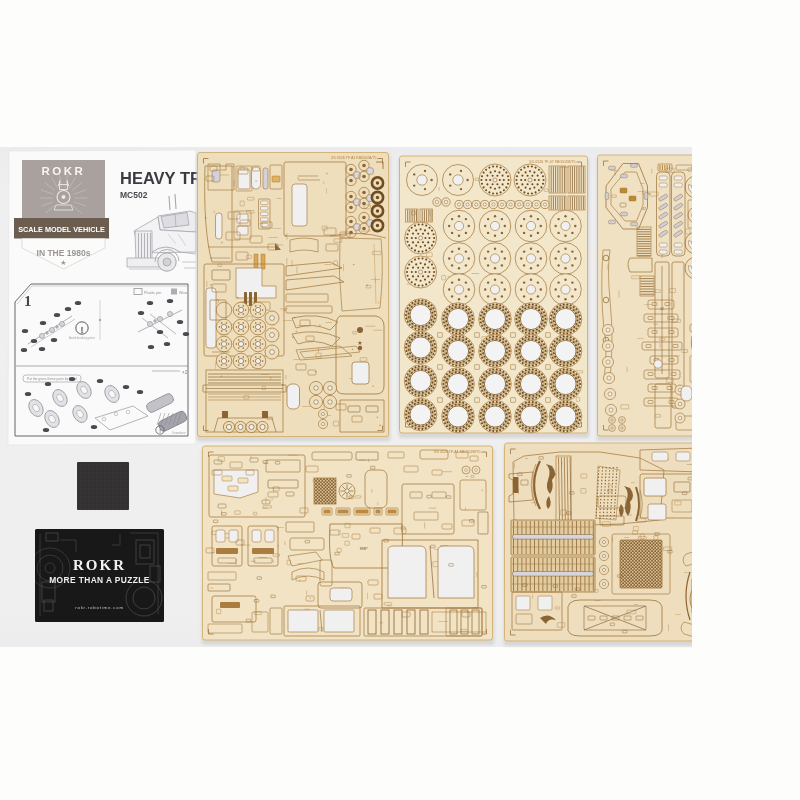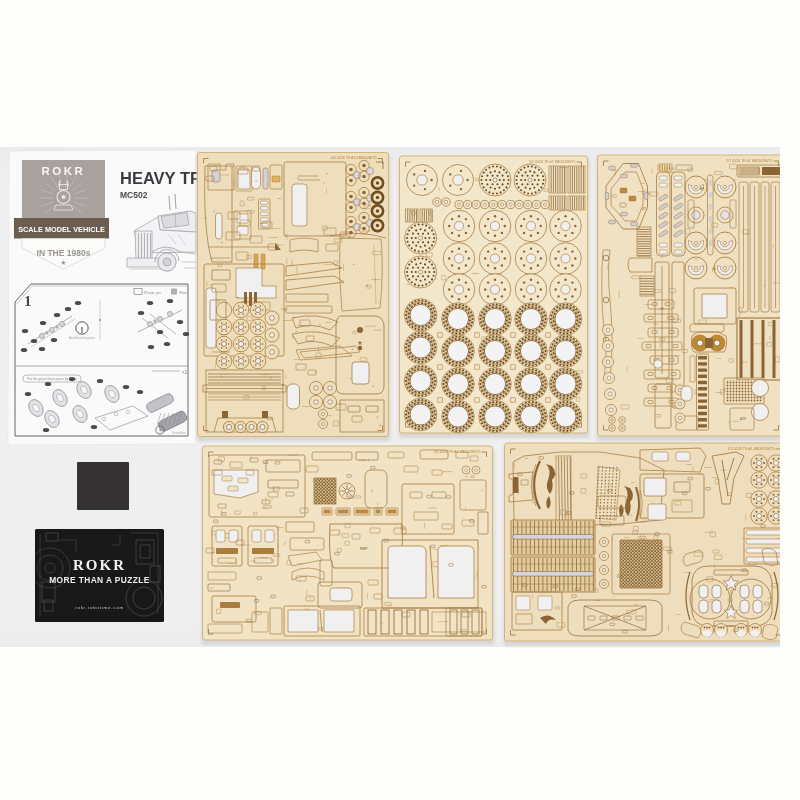--- a/index.html
+++ b/index.html
@@ -1,15 +1,15 @@
 <!DOCTYPE html>
 <html><head><meta charset="utf-8">
 <style>
  html,body{margin:0;padding:0;background:#fdfdfc;}
- #c{position:relative;width:780px;height:800px;overflow:hidden;}
+ #c{position:relative;width:692px;height:800px;overflow:hidden;}
  #c svg{filter:blur(0.35px);}
  svg{display:block}
 </style></head>
 <body>
 <div id="c">
 <svg width="800" height="800" viewBox="0 0 800 800">
 <defs>
 <linearGradient id="bgrad" x1="0" y1="0" x2="0" y2="1">
  <stop offset="0" stop-color="#e9e8ea" stop-opacity="0.6"></stop>
  <stop offset="0.12" stop-color="#f1f0f1" stop-opacity="0"></stop>

